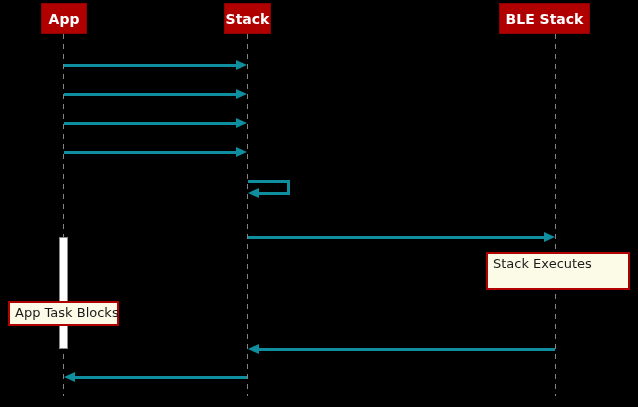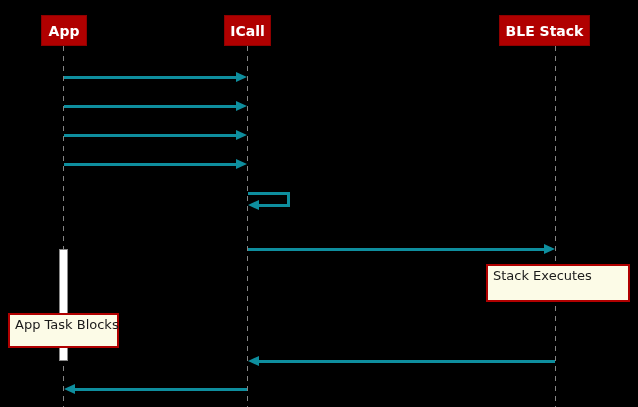--- a/index.html
+++ b/index.html
@@ -3,21 +3,21 @@
 <meta charset="utf-8">
 <style>
   html, body { margin: 0; padding: 0; }
   body {
     width: 638px; height: 407px;
     background: var(--bg, #000000);
     font-family: "DejaVu Sans", sans-serif;
     position: relative;
     overflow: hidden;
   }
-  .canvas { position: absolute; inset: 0; margin-top: 12px; }
+  .canvas { position: absolute; inset: 0; }
 
   
   .participant {
     position: absolute;
     top: 3px; height: 31px;
     background: var(--red, #b00000);
     color: #ffffff;
     font-weight: bold;
     font-size: 14px;
     line-height: 31px;
@@ -84,29 +84,29 @@
     border: 2px solid var(--note-border, #b00000);
     box-sizing: border-box;
     color: #1a1a1a;
     font-size: 13px;
     line-height: 17px;
     padding: 1px 5px 14px 5px;
     z-index: 4;
   }
   .note span { display: block; white-space: nowrap; }
   .n-stack { left: 486px; top: 252px; width: 144px; height: 38px; }
-  .n-app   { left: 8px;   top: 301px; width: 111px; height: 35px; }
+  .n-app   { left: 8px;   top: 301px; width: 111px; height: 25px; }
 </style>
 </head>
 <body>
 
 <div class="canvas">
 
   <div class="participant p-app">App</div>
-  <div class="participant p-icall">ICall</div>
+  <div class="participant p-icall">Stack</div>
   <div class="participant p-ble">BLE Stack</div>
 
   <div class="lifeline l-app"></div>
   <div class="lifeline l-icall"></div>
   <div class="lifeline l-ble"></div>
 
   <div class="activation"></div>
 
   <div class="msg-line" style="left:64px; top:64px; width:172px;"></div>
   <div class="head-right" style="left:236px; top:60px;"></div>

